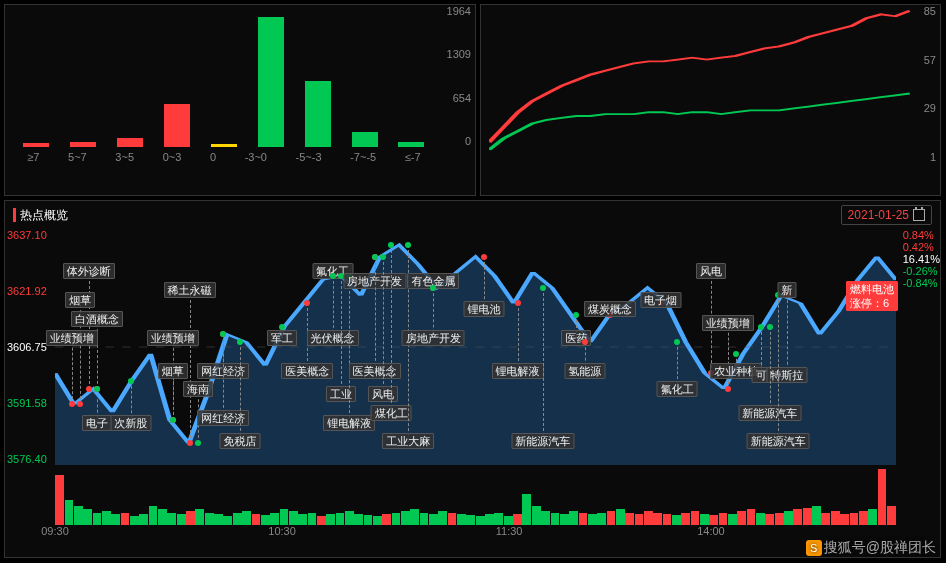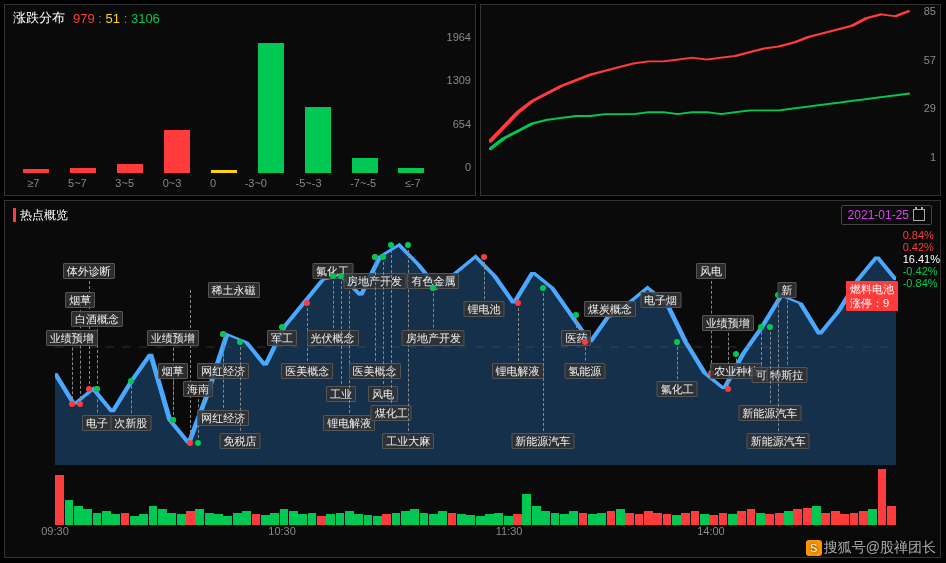--- a/index.html
+++ b/index.html
@@ -24,21 +24,21 @@
   #limit { left: 480px; top: 4px; width: 461px; height: 192px; }
   #limit .chart { position: relative; height: 158px; margin: 0 30px 0 8px; }
   #limit svg { width: 100%; height: 100%; }
   #limit .yticks { position: absolute; right: -26px; top: 0; bottom: 0; display: flex; flex-direction: column; justify-content: space-between; align-items: flex-end; font-size: 11px; color: #888; }
 
   
   #hot { left: 4px; top: 200px; width: 937px; height: 358px; }
   #hot .header { display: flex; align-items: center; justify-content: space-between; padding: 4px 8px; }
   #hot .header .left { display: flex; align-items: center; gap: 4px; }
   #hot .redbar { display: inline-block; width: 3px; height: 14px; background: #ff3b3b; }
-  .date-btn { border: 1px solid #444; padding: 2px 6px; border-radius: 2px; display: flex; align-items: center; gap: 4px; color: #d946ef; cursor: pointer; }
+  .date-btn { border: 1px solid #444; padding: 2px 6px; border-radius: 2px; display: flex; align-items: center; gap: 4px; color: #ef4444; cursor: pointer; }
   .cal-icon { width: 12px; height: 12px; border: 1px solid #aaa; position: relative; }
   .cal-icon:before { content: ""; position: absolute; top: -3px; left: 1px; width: 2px; height: 3px; background: #aaa; }
   .cal-icon:after { content: ""; position: absolute; top: -3px; right: 1px; width: 2px; height: 3px; background: #aaa; }
 
   #hot .main { position: relative; height: 236px; margin: 0 44px 0 50px; background: linear-gradient(180deg, rgba(20,40,60,0) 60%, rgba(20,40,60,0) 100%); }
   #hot .main svg { position: absolute; inset: 0; width: 100%; height: 100%; }
   #hot .ylabels-left { position: absolute; left: -48px; top: 0; bottom: 0; display: flex; flex-direction: column; justify-content: space-between; align-items: flex-end; font-size: 11px; }
   #hot .ylabels-right { position: absolute; right: -44px; top: 0; bottom: 0; display: flex; flex-direction: column; justify-content: flex-start; align-items: flex-start; font-size: 11px; }
 
   .tag { position: absolute; font-size: 11px; color: #eee; background: rgba(50,50,50,0.85); border: 1px solid #555; padding: 0 3px; white-space: nowrap; border-radius: 1px; line-height: 14px; }
@@ -55,30 +55,20 @@
   #hot .xtime { position: relative; height: 16px; margin: 0 44px 0 50px; color: #888; font-size: 11px; }
   #hot .xtime span { position: absolute; transform: translateX(-50%); }
 
   .watermark { position: absolute; right: 10px; bottom: 6px; font-size: 14px; color: rgba(255,255,255,0.65); font-weight: 500; text-shadow: 0 0 4px #000; }
   .wm-logo { display:inline-block; width:16px; height:16px; background:#ff9800; color:#fff; font-size:11px; border-radius:3px; text-align:center; line-height:16px; margin-right:2px;}
 </style>
 </head>
 <body>
 
 <div id="dist" class="panel">
-  <div class="panel-title">
-    <span class="white">涨跌分布</span>
-    <span>
-      <span class="red">979</span>
-      <span class="gray">:</span>
-      <span class="yellow">51</span>
-      <span class="gray">:</span>
-      <span class="green">3106</span>
-    </span>
-  </div>
   <div class="chart">
     <div class="yticks" id="dist-yticks">
         <span>1964</span>
         <span>1309</span>
         <span>654</span>
         <span>0</span>
       </div>
     <div class="bars" id="dist-bars">
         <div class="bar" style="height: 3.97149px; background: rgb(255, 59, 59);"></div>
         <div class="bar" style="height: 5.29532px; background: rgb(255, 59, 59);"></div>
@@ -125,36 +115,43 @@
       <span class="redbar"></span>
       <span class="white">热点概览</span>
     </div>
     <div class="date-btn">
       <span>2021-01-25</span>
       <span class="cal-icon"></span>
     </div>
   </div>
 
   <div class="main" id="hot-main">
+    <div class="ylabels-left" id="hot-yl">
+        <span class="red">3637.10</span>
+        <span class="red">3621.92</span>
+        <span class="white">3606.75</span>
+        <span class="green">3591.58</span>
+        <span class="green">3576.40</span>
+      </div>
     <div class="ylabels-right" id="hot-yr">
         <span class="red">0.84%</span>
         <span class="red">0.42%</span>
         <span class="white">16.41%</span>
-        <span class="green">-0.42%</span>
+        <span class="green">-0.26%</span>
         <span class="green">-0.84%</span>
       </div>
     <svg id="hot-svg" viewBox="0 0 100 100" preserveAspectRatio="none">
         <path d="M0 100 0.00 61.12 L2.27 74.30 L4.55 67.71 L6.82 77.59 L9.09 64.42 L11.36 52.88 L13.64 80.89 L15.91 90.77 L18.18 69.36 L20.45 44.65 L22.73 47.94 L25.00 57.83 L27.27 41.35 L29.55 31.47 L31.82 21.58 L34.09 19.93 L36.36 28.17 L38.64 11.70 L40.91 6.75 L43.18 14.99 L45.45 24.88 L47.73 18.29 L50.00 11.70 L52.27 19.93 L54.55 31.47 L56.82 18.29 L59.09 24.88 L61.36 36.41 L63.64 47.94 L65.91 36.41 L68.18 31.47 L70.45 24.88 L72.73 31.47 L75.00 47.94 L77.27 61.12 L79.55 67.71 L81.82 52.88 L84.09 41.35 L86.36 28.17 L88.64 31.47 L90.91 44.65 L93.18 34.76 L95.45 21.58 L97.73 11.70 L100.00 21.58  L100 100 Z" fill="rgba(30,80,130,0.55)" stroke="none"></path>
         <path d="M0.00 61.12 L2.27 74.30 L4.55 67.71 L6.82 77.59 L9.09 64.42 L11.36 52.88 L13.64 80.89 L15.91 90.77 L18.18 69.36 L20.45 44.65 L22.73 47.94 L25.00 57.83 L27.27 41.35 L29.55 31.47 L31.82 21.58 L34.09 19.93 L36.36 28.17 L38.64 11.70 L40.91 6.75 L43.18 14.99 L45.45 24.88 L47.73 18.29 L50.00 11.70 L52.27 19.93 L54.55 31.47 L56.82 18.29 L59.09 24.88 L61.36 36.41 L63.64 47.94 L65.91 36.41 L68.18 31.47 L70.45 24.88 L72.73 31.47 L75.00 47.94 L77.27 61.12 L79.55 67.71 L81.82 52.88 L84.09 41.35 L86.36 28.17 L88.64 31.47 L90.91 44.65 L93.18 34.76 L95.45 21.58 L97.73 11.70 L100.00 21.58 " stroke="#4aa8ff" fill="none" stroke-width="0.6"></path>
         <line x1="0" x2="100" y1="50" y2="50" stroke="#555" stroke-dasharray="1 1" stroke-width="0.3"></line>
       </svg>
 
     <div class="tag hl" style="right:-2px; top:22%;">
       <div>燃料电池</div>
-      <div>涨停：9</div>
+      <div>涨停：6</div>
     </div>
   <div class="conn" style="left: 4%; top: 18%; height: 49.71%;"></div>
       <div class="dot r" style="left: 4%; top: 67.71%;"></div>
       <div class="tag" style="left: 4%; top: 18%; transform: translate(-50%, -50%);">体外诊断</div>
       <div class="conn" style="left: 3%; top: 30%; height: 44.2998%;"></div>
       <div class="dot r" style="left: 3%; top: 74.2998%;"></div>
       <div class="tag" style="left: 3%; top: 30%; transform: translate(-50%, -50%);">烟草</div>
       <div class="conn" style="left: 5%; top: 38%; height: 29.71%;"></div>
       <div class="dot r" style="left: 5%; top: 67.71%;"></div>
       <div class="tag" style="left: 5%; top: 38%; transform: translate(-50%, -50%);">白酒概念</div>
@@ -162,21 +159,21 @@
       <div class="dot r" style="left: 2%; top: 74.2998%;"></div>
       <div class="tag" style="left: 2%; top: 46%; transform: translate(-50%, -50%);">业绩预增</div>
       <div class="conn" style="left: 5%; top: 67.71%; height: 14.29%;"></div>
       <div class="dot g" style="left: 5%; top: 67.71%;"></div>
       <div class="tag" style="left: 5%; top: 82%; transform: translate(-50%, -50%);">电子</div>
       <div class="conn" style="left: 9%; top: 64.4152%; height: 17.5848%;"></div>
       <div class="dot g" style="left: 9%; top: 64.4152%;"></div>
       <div class="tag" style="left: 9%; top: 82%; transform: translate(-50%, -50%);">次新股</div>
       <div class="conn" style="left: 16%; top: 26%; height: 64.7743%;"></div>
       <div class="dot r" style="left: 16%; top: 90.7743%;"></div>
-      <div class="tag" style="left: 16%; top: 26%; transform: translate(-50%, -50%); margin-left: 44px;">稀土永磁</div>
+      <div class="tag" style="left: 16%; top: 26%; transform: translate(-50%, -50%);">稀土永磁</div>
       <div class="conn" style="left: 14%; top: 46%; height: 34.8896%;"></div>
       <div class="dot r" style="left: 14%; top: 80.8896%;"></div>
       <div class="tag" style="left: 14%; top: 46%; transform: translate(-50%, -50%);">业绩预增</div>
       <div class="conn" style="left: 14%; top: 60%; height: 20.8896%;"></div>
       <div class="dot g" style="left: 14%; top: 80.8896%;"></div>
       <div class="tag" style="left: 14%; top: 60%; transform: translate(-50%, -50%);">烟草</div>
       <div class="conn" style="left: 17%; top: 68%; height: 22.7743%;"></div>
       <div class="dot g" style="left: 17%; top: 90.7743%;"></div>
       <div class="tag" style="left: 17%; top: 68%; transform: translate(-50%, -50%);">海南</div>
       <div class="conn" style="left: 20%; top: 44.6458%; height: 15.3542%;"></div>

